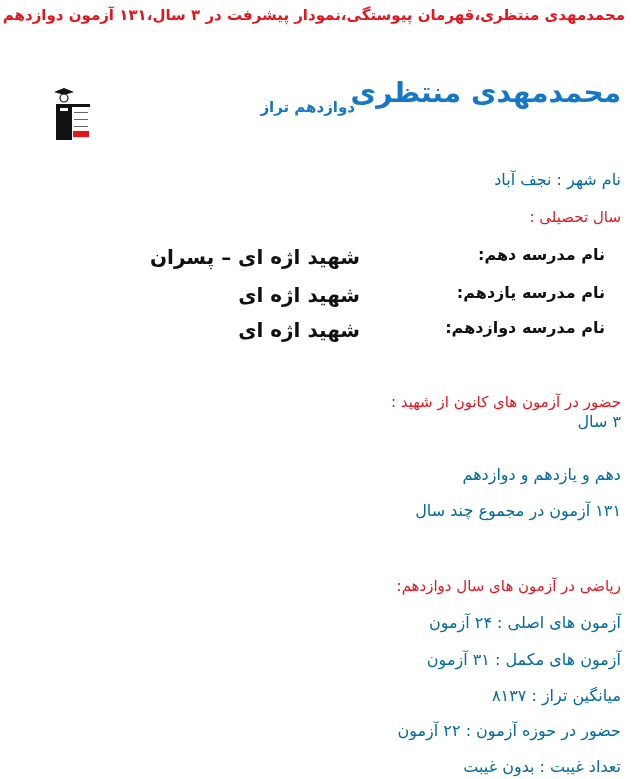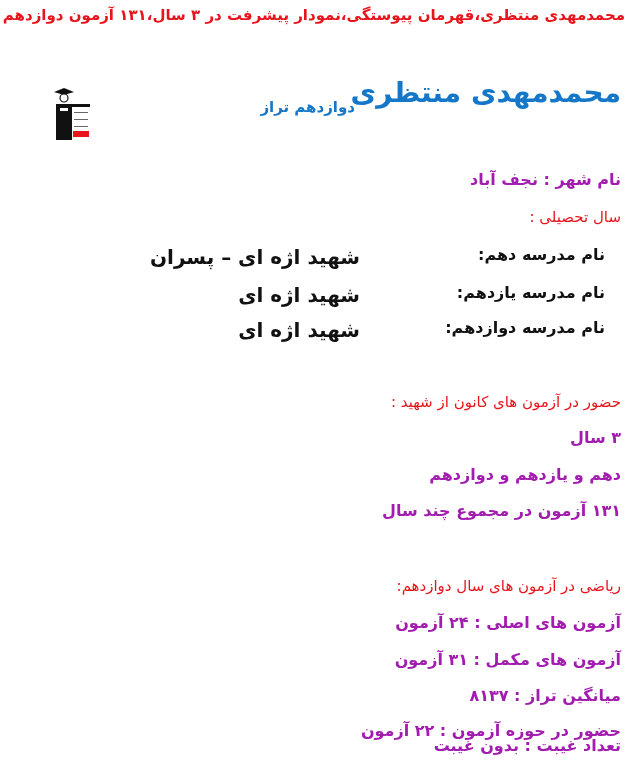--- a/index.html
+++ b/index.html
@@ -39,22 +39,22 @@
       font-size: 15px;
     }
     .logo {
       top: 86px;
       left: 50px;
       width: 42px;
       height: 56px;
     }
     .line {
       right: 12px;
-      color: #a21caf;
-      font-weight: bold;
+      color: #0369a1;
+      font-weight: normal;
       font-size: 16px;
     }
     .section-title {
       right: 12px;
       color: #e8141c;
       font-size: 15px;
     }
     .school-label {
       right: 28px;
       color: #111111;
@@ -99,22 +99,22 @@
 <div class="abs school-label" style="top:245px;">نام مدرسه دهم:</div>
 <div class="abs school-value" style="top:245px;">شهید اژه ای – پسران</div>
 
 <div class="abs school-label" style="top:283px;">نام مدرسه یازدهم:</div>
 <div class="abs school-value" style="top:283px;">شهید اژه ای</div>
 
 <div class="abs school-label" style="top:318px;">نام مدرسه دوازدهم:</div>
 <div class="abs school-value" style="top:318px;">شهید اژه ای</div>
 
 <div class="abs section-title" style="top:393px;">حضور در آزمون های کانون از شهید :</div>
-<div class="abs line" style="top:428px;">۳ سال</div>
+<div class="abs line" style="top:412px;">۳ سال</div>
 <div class="abs line" style="top:465px;">دهم و یازدهم و دوازدهم</div>
 <div class="abs line" style="top:501px;">۱۳۱ آزمون در مجموع چند سال</div>
 
 <div class="abs section-title" style="top:577px;">ریاضی در آزمون های سال دوازدهم:</div>
 <div class="abs line" style="top:613px;">آزمون های اصلی : ۲۴ آزمون</div>
 <div class="abs line" style="top:650px;">آزمون های مکمل : ۳۱ آزمون</div>
 <div class="abs line" style="top:686px;">میانگین تراز : ۸۱۳۷</div>
 <div class="abs line" style="top:721px;text-align:right;">حضور در حوزه آزمون : ۲۲ آزمون</div>
-<div class="abs line" style="top:736px;">تعداد غیبت : بدون غیبت</div>
+<div class="abs line" style="top:757px;">تعداد غیبت : بدون غیبت</div>
 
 </body></html>

